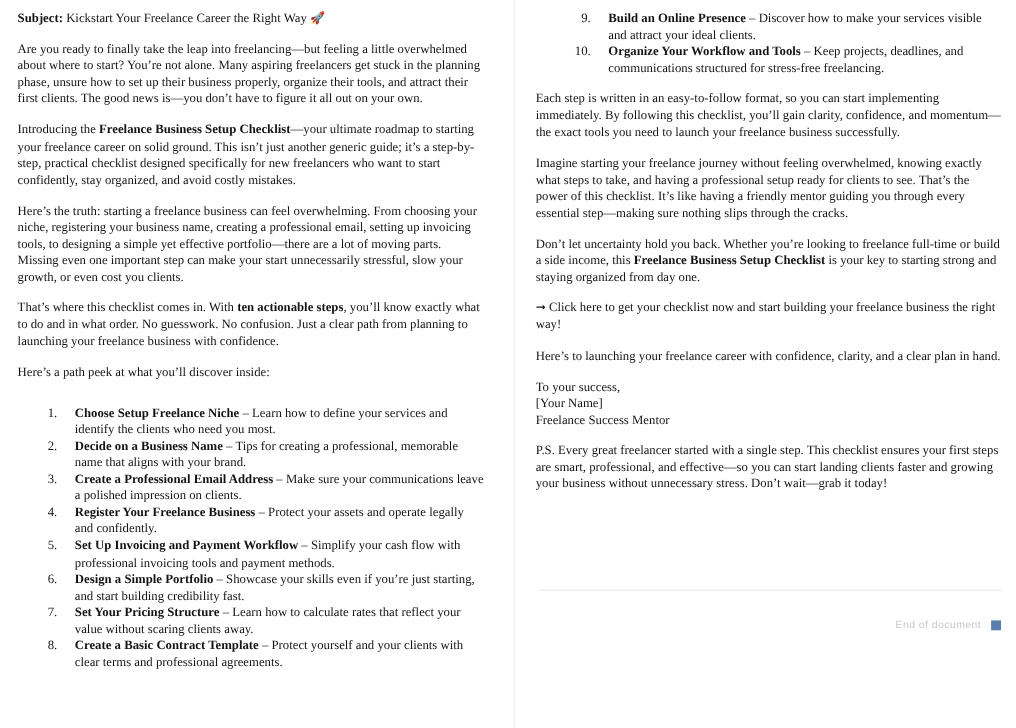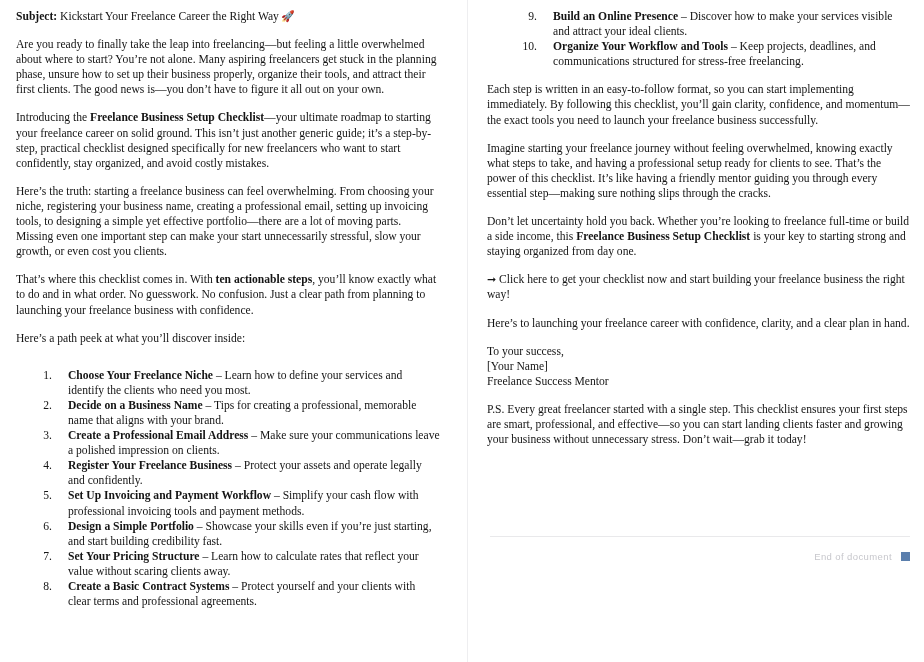--- a/index.html
+++ b/index.html
@@ -104,21 +104,21 @@
   .footer-rule {
     height: 1px;
     background: #e9e9eb;
     width: 420px;
   }
   .footer-row {
     display: flex;
     align-items: center;
     justify-content: flex-end;
     gap: 9px;
-    margin-top: 14px;
+    margin-top: 26px;
     width: 420px;
   }
   .footer-label {
     font-family: "Liberation Sans", sans-serif;
     font-size: 9.5px;
     letter-spacing: 0.4px;
     color: #c7c7cc;
   }
   .footer-marker {
     width: 9px;
@@ -153,21 +153,21 @@
       <span>That’s where this checklist comes in. With </span><b>ten actionable steps</b><span>, you’ll know exactly what to do and in what order. No guesswork. No confusion. Just a clear path from planning to launching your freelance business with confidence.</span>
     </p>
 
     <p class="para">Here’s a path peek at what you’ll discover inside:</p>
 
     <div class="spacer-list"></div>
 
     <ol class="checklist">
       <li>
         <span class="num">1.</span>
-        <b>Choose Your Freelance Niche</b><span> – Learn how to define your services and identify the clients who need you most.</span>
+        <b>Choose Setup Freelance Niche</b><span> – Learn how to define your services and identify the clients who need you most.</span>
       </li>
       <li>
         <span class="num">2.</span>
         <b>Decide on a Business Name</b><span> – Tips for creating a professional, memorable name that aligns with your brand.</span>
       </li>
       <li>
         <span class="num">3.</span>
         <b>Create a Professional Email Address</b><span> – Make sure your communications leave a polished impression on clients.</span>
       </li>
       <li>
@@ -181,21 +181,21 @@
       <li>
         <span class="num">6.</span>
         <b>Design a Simple Portfolio</b><span> – Showcase your skills even if you’re just starting, and start building credibility fast.</span>
       </li>
       <li>
         <span class="num">7.</span>
         <b>Set Your Pricing Structure</b><span> – Learn how to calculate rates that reflect your value without scaring clients away.</span>
       </li>
       <li>
         <span class="num">8.</span>
-        <b>Create a Basic Contract Systems</b><span> – Protect yourself and your clients with clear terms and professional agreements.</span>
+        <b>Create a Basic Contract Template</b><span> – Protect yourself and your clients with clear terms and professional agreements.</span>
       </li>
     </ol>
 
   </div>
 
   <div class="column col-right">
 
     <ol class="checklist right-list">
       <li>
         <span class="num">9.</span>

